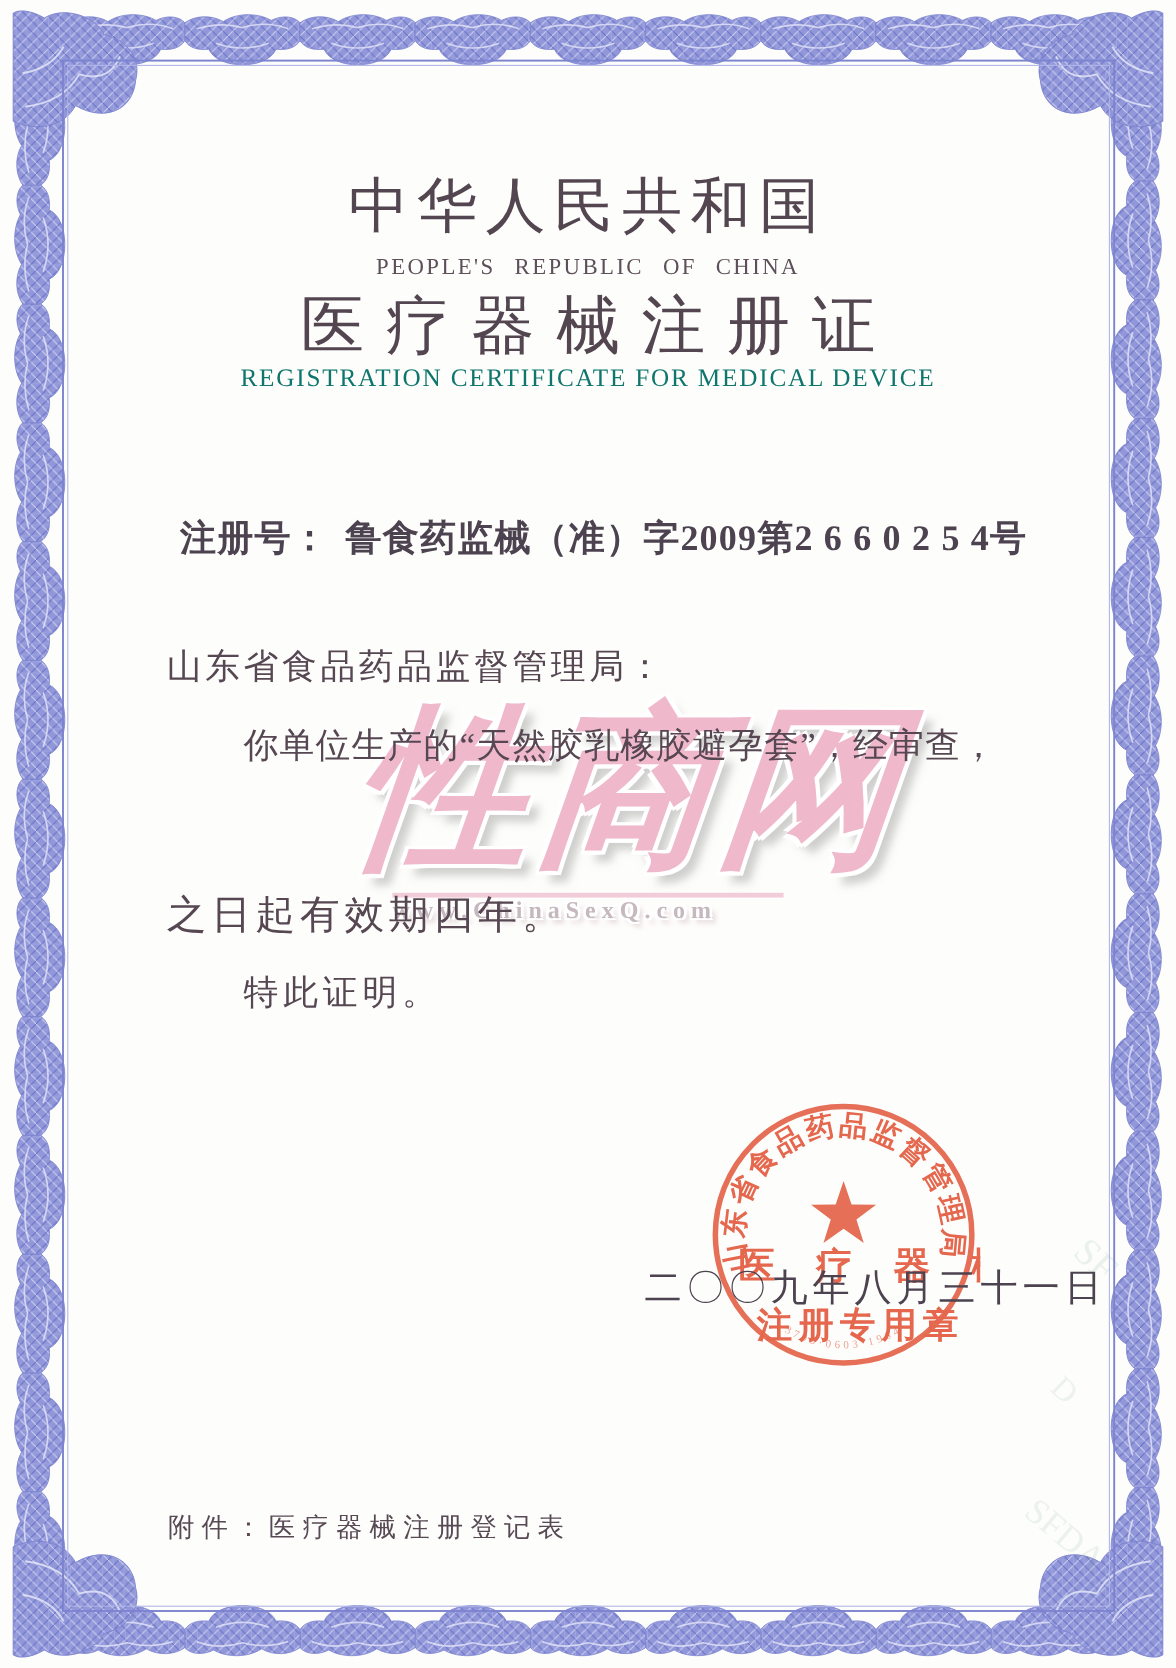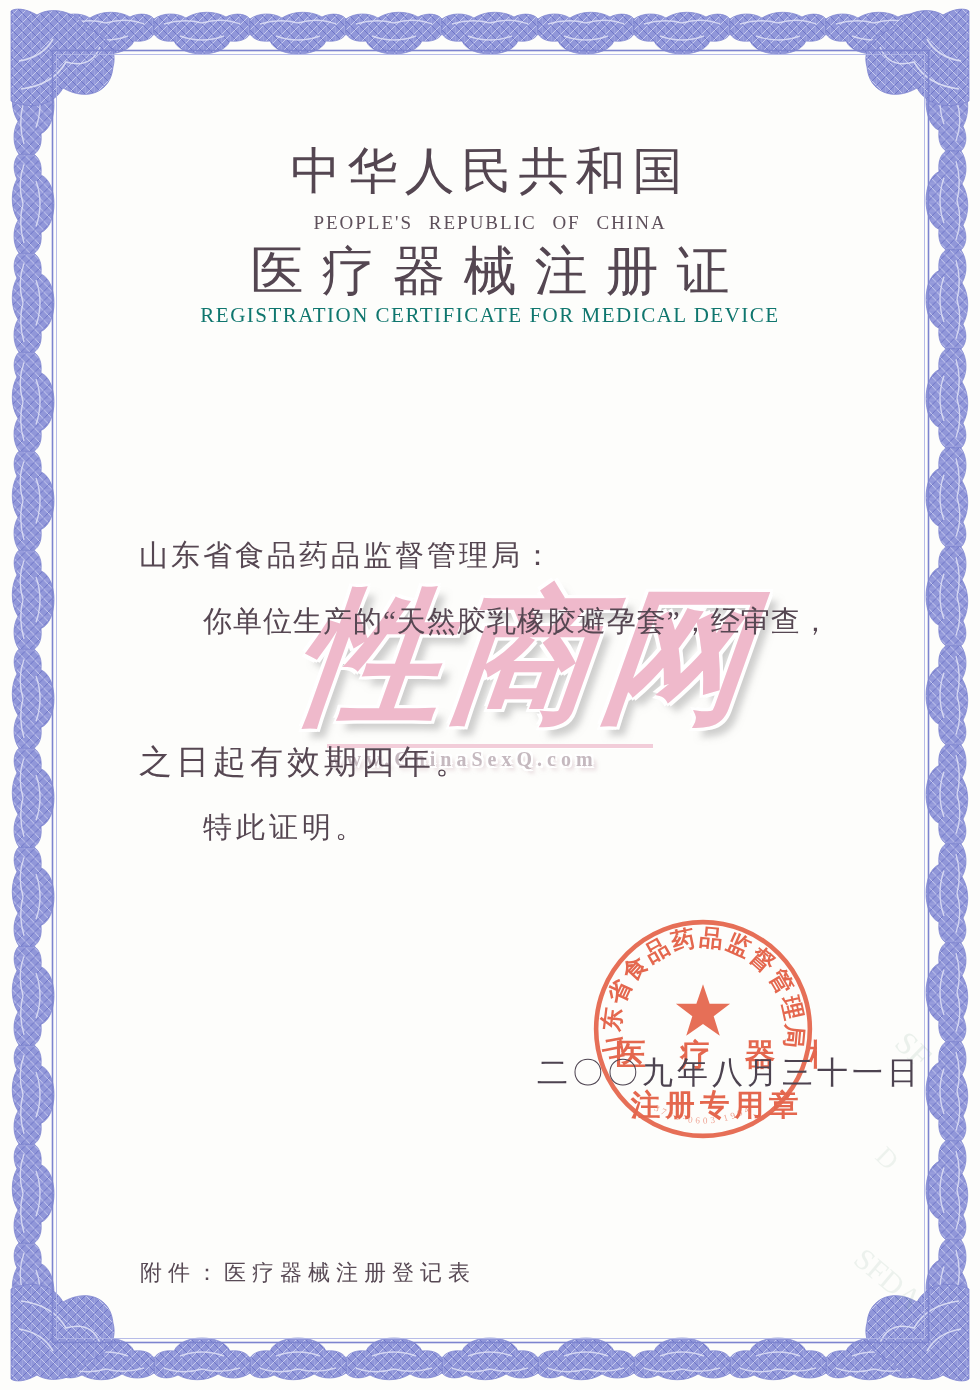--- a/index.html
+++ b/index.html
@@ -147,20 +147,23 @@
 
   <div class="wm-big">性商网</div>
   <div class="wm-line"></div>
   <div class="wm-url">www.ChinaSexQ.com</div>
 
   <div class="txt center title-cn">中华人民共和国</div>
   <div class="txt center title-en">PEOPLE'S REPUBLIC OF CHINA</div>
   <div class="txt center subtitle-cn">医疗器械注册证</div>
   <div class="txt center subtitle-en">REGISTRATION CERTIFICATE FOR MEDICAL DEVICE</div>
 
+  <div class="txt regline">
+    <span>注册号：</span><span class="regval">鲁食药监械（准）字2009第2 6 6 0 2 5 4号</span>
+  </div>
 
   <div class="txt company">山东省食品药品监督管理局：</div>
   <div class="txt b1">你单位生产的“天然胶乳橡胶避孕套”，经审查，</div>
   <div class="txt b3">之日起有效期四年。</div>
   <div class="txt b4">特此证明。</div>
 
   <svg class="stamp" viewBox="0 0 224 224" aria-hidden="true">
     <defs>
       <path id="arcTop" d="M 34.9 140 A 82 82 0 1 1 189.1 140" fill="none"></path>
       <path id="arcBot" d="M 31.5 158.5 A 93 93 0 0 0 192.5 158.5" fill="none"></path>

